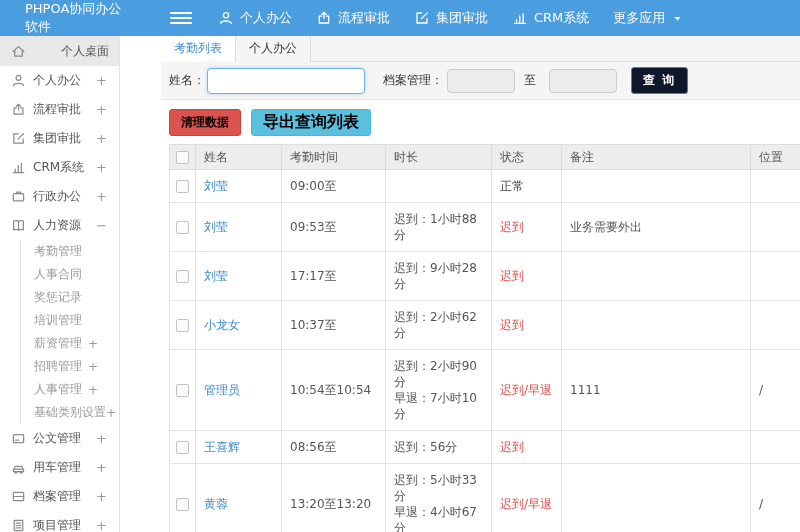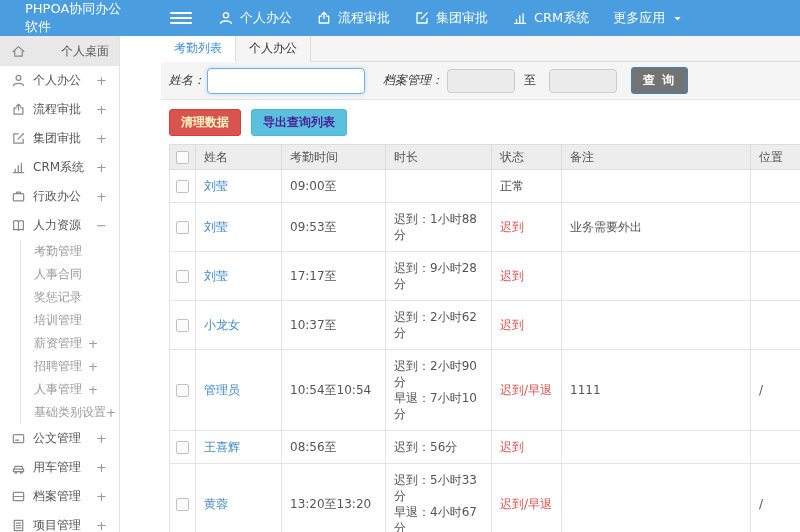--- a/index.html
+++ b/index.html
@@ -33,36 +33,36 @@
 
   
   .content { position:absolute; left:121px; top:36px; width:679px; height:496px; background:#fff;margin-left:40px; }
   .tabstrip { height:26px; background:#f5f5f5; border-bottom:1px solid #dcdcdc; display:flex; }
   .tab { height:26px; line-height:25px; padding:0 13px; border-right:1px solid #dcdcdc;
     color:#333; cursor:pointer; background:#f5f5f5; }
   .tab.active { background:#fff; color:#3f8ed6; border-bottom:1px solid #fff; }
 
   .filter-row { height:38px; background:#f5f5f5; border-bottom:1px solid #e3e3e3;
     display:flex; align-items:center; padding:0 8px; }
-  .filter-row label { color:#333;font-style:italic; }
+  .filter-row label { color:#333; }
   .inp-name { width:158px; height:26px; margin-left:2px; border:1px solid #6fb0e8; border-radius:4px;
     background:#fff; box-shadow:0 0 4px rgba(82,168,236,.35); outline:none; padding:0 6px; }
   .lbl-date { margin-left:18px; }
   .inp-date { width:68px; height:24px; border:1px solid #ccc; border-radius:4px;
     background:#ececec; margin-left:4px; outline:none; padding:0 5px; }
   .to-sep { margin:0 9px; color:#333; }
-  .btn-search { margin-left:14px; height:27px; padding:0 11px; background:#737373; color:#fff;
+  .btn-search { margin-left:14px; height:27px; padding:0 11px; background:#0f172a; color:#fff;
     border:1px solid #3a83c6; border-radius:3px; font-size:12px; font-weight:bold;
     letter-spacing:2px; cursor:pointer; }
 
   .actions-row { padding:9px 8px 8px 8px; display:flex; gap:10px; background:#fff; }
   .btn-danger { height:27px; padding:0 11px; background:#d9534f; border:1px solid #d43f3a;
-    color:#fef9c3; border-radius:3px; font-size:12px; font-weight:bold; cursor:pointer; }
+    color:#000000; border-radius:3px; font-size:12px; font-weight:bold; cursor:pointer; }
   .btn-info { height:27px; padding:0 11px; background:#5bc0de; border:1px solid #46b8da;
-    color:#4c1d95; border-radius:3px; font-size:12px; font-weight:bold; cursor:pointer; }
+    color:#000000; border-radius:3px; font-size:16px; font-weight:bold; cursor:pointer; }
 
   
   .tbl-wrap { margin:0 8px; }
   table { width:663px; border-collapse:collapse; table-layout:fixed; }
   th, td { border:1px solid #e4e4e4; text-align:left; vertical-align:middle;
     padding:8px 8px; line-height:16px; overflow:hidden; }
   thead th { background:#ededed; border-color:#ddd; color:#555; font-weight:normal;
     padding:4px 8px; height:24px; }
   td.c-check, th.c-check { text-align:center; padding:4px 2px; }
   input[type=checkbox] { appearance:none; -webkit-appearance:none; width:13px; height:13px;

